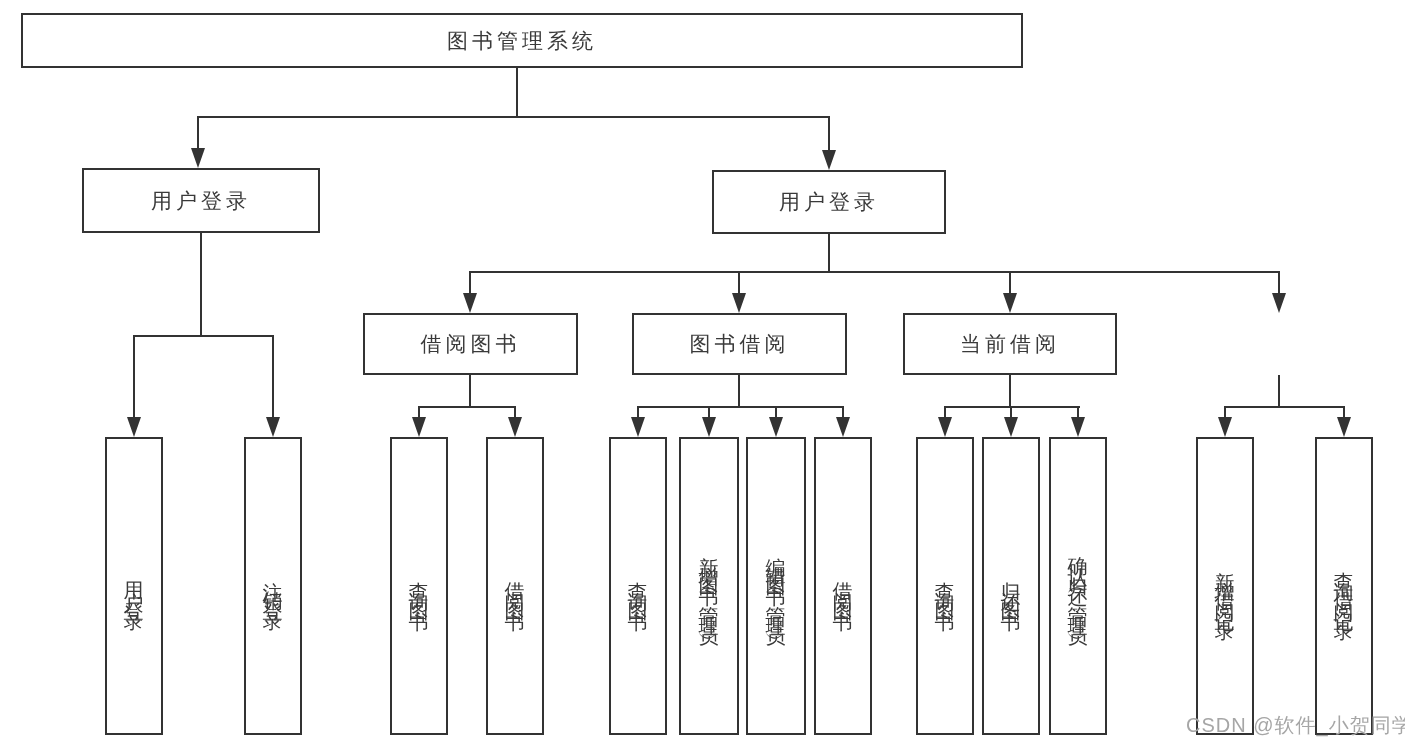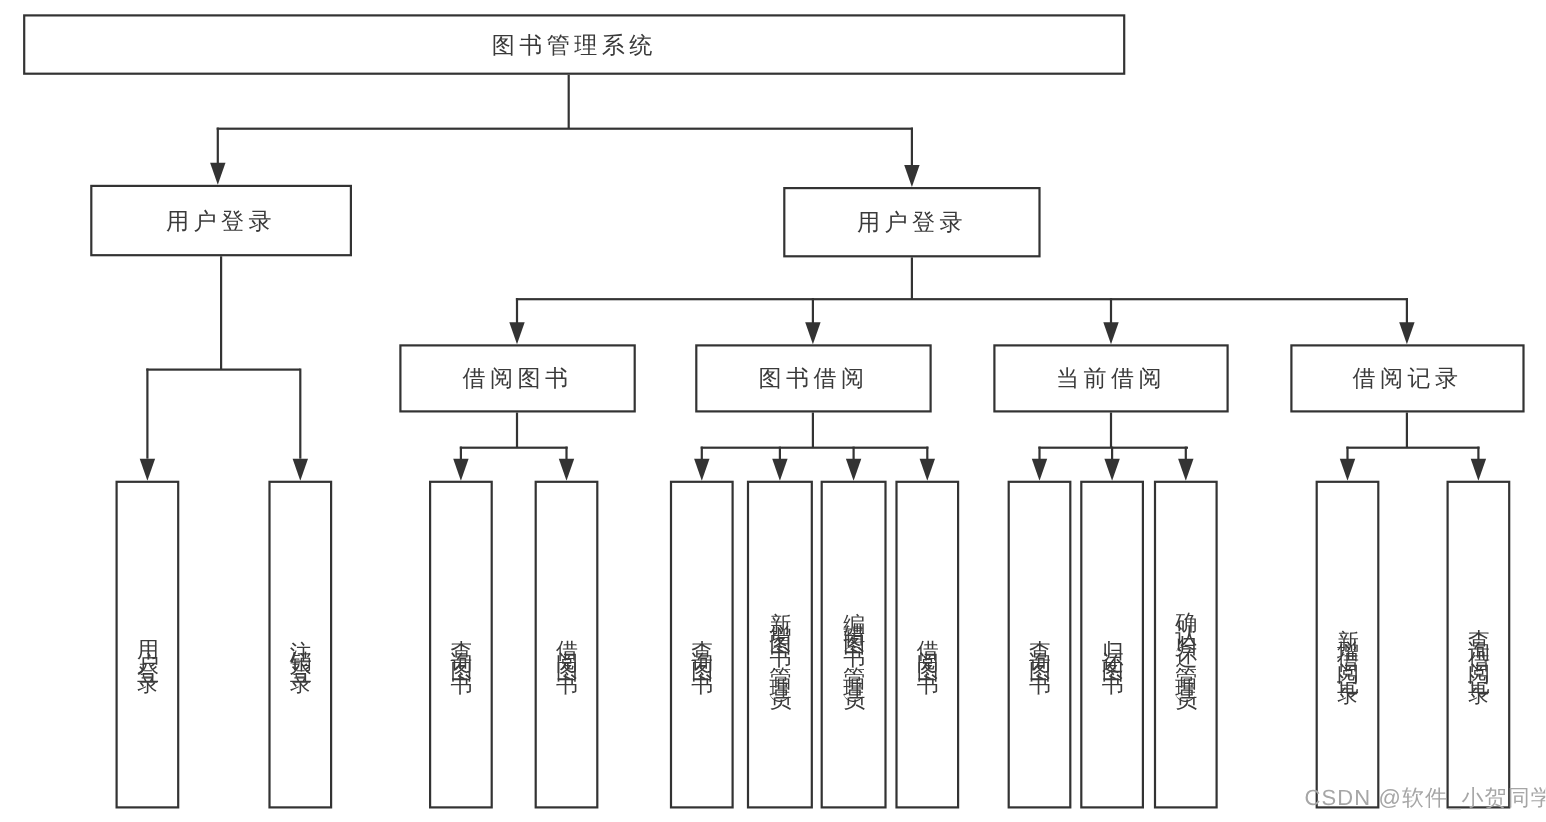--- a/index.html
+++ b/index.html
@@ -83,21 +83,20 @@
   <div class="vl" style="left:1009px;top:271px;height:24px"></div>
   <div class="vl" style="left:1278px;top:271px;height:24px"></div>
   <div class="ar" style="left:463px;top:293px"></div>
   <div class="ar" style="left:732px;top:293px"></div>
   <div class="ar" style="left:1003px;top:293px"></div>
   <div class="ar" style="left:1272px;top:293px"></div>
 
   <div class="box h" style="left:363px;top:313px;width:215px;height:62px">借阅图书</div>
   <div class="box h" style="left:903px;top:313px;width:214px;height:62px">当前借阅</div>
   <div class="box h" style="left:632px;top:313px;width:215px;height:62px">图书借阅</div>
-  <div class="box h" style="left:1173px;top:313px;width:213px;height:62px">借阅记录</div>
 
   <div class="vl" style="left:469px;top:375px;height:32px"></div>
   <div class="hl" style="left:418px;top:406px;width:98px"></div>
   <div class="vl" style="left:418px;top:406px;height:13px"></div>
   <div class="vl" style="left:514px;top:406px;height:13px"></div>
   <div class="ar" style="left:412px;top:417px"></div>
   <div class="ar" style="left:508px;top:417px"></div>
 
   <div class="vl" style="left:738px;top:375px;height:32px"></div>
   <div class="hl" style="left:637px;top:406px;width:207px"></div>

